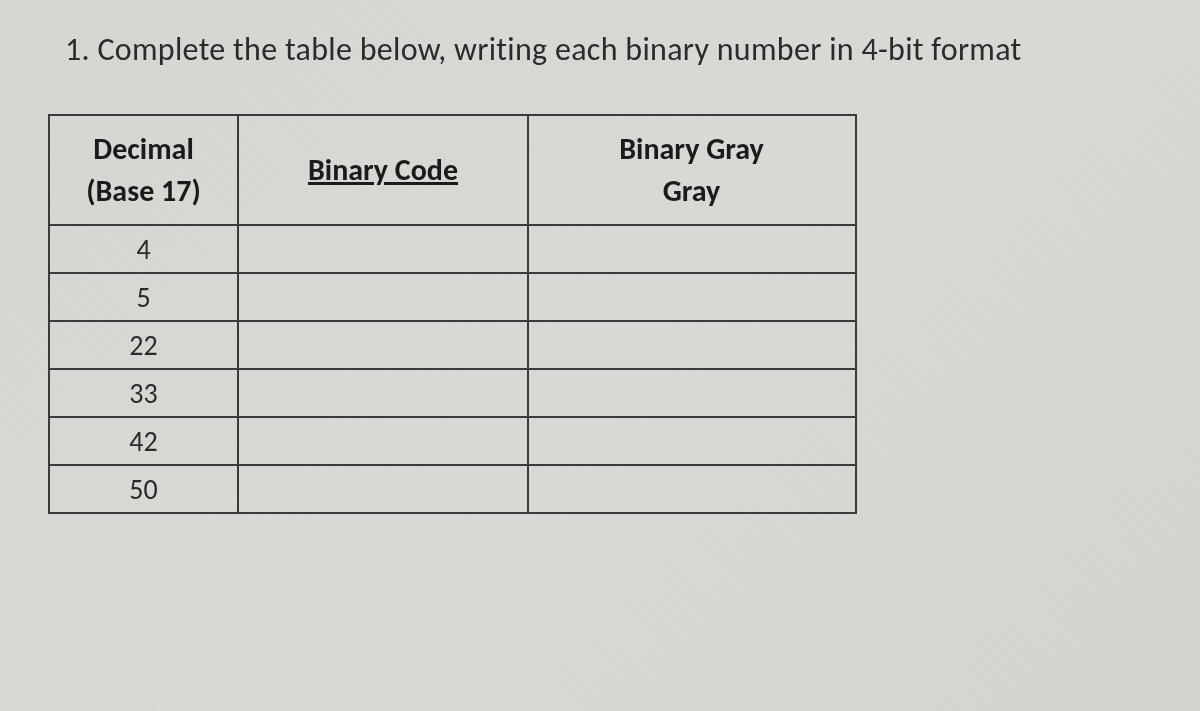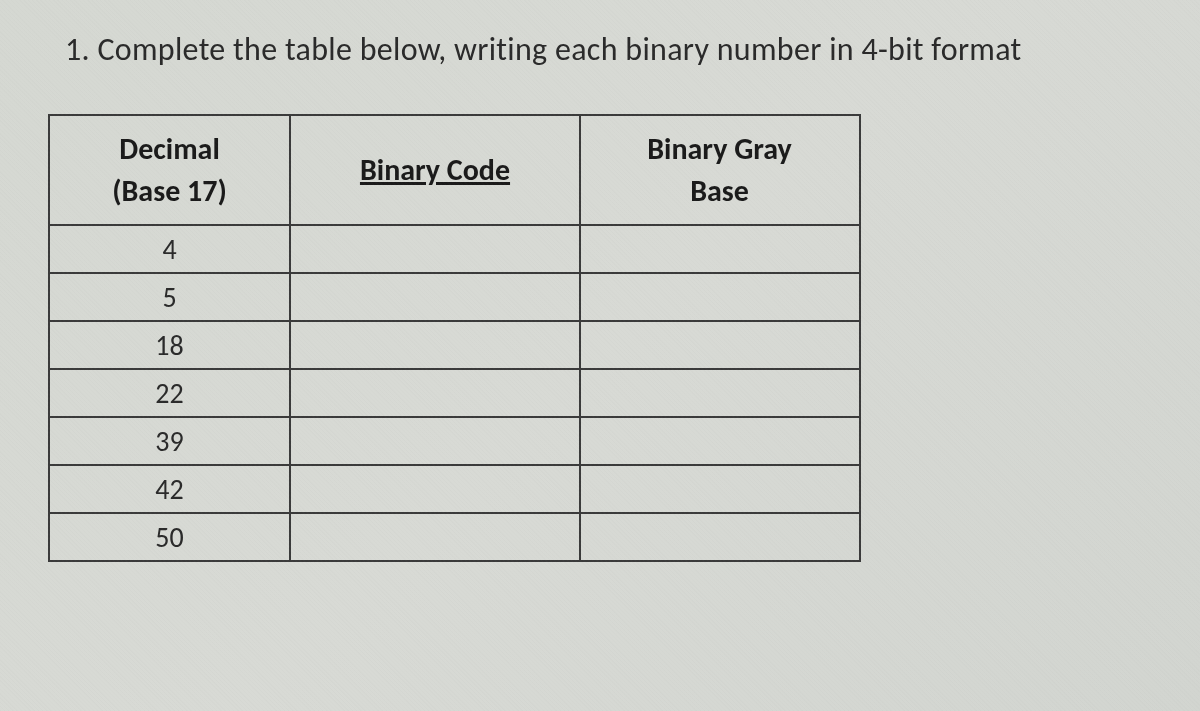--- a/index.html
+++ b/index.html
@@ -43,28 +43,28 @@
       vertical-align: middle;
     }
     th {
       font-size: 30px;
       font-weight: bold;
       color: #1a1a1a;
       padding: 12px 20px;
       line-height: 1.4;
     }
     th.col-decimal {
-      width: 241px;
+      width: 189px;
     }
     th.col-binary {
       width: 290px;
       text-decoration: underline;
     }
     th.col-gray {
-      width: 280px;
+      width: 328px;
       padding-left: 19px;
     }
     td {
       font-size: 28px;
       color: #2a2a2a;
       height: 48px;
       padding: 4px 20px;
     }
     td.decimal-cell {
       font-size: 28px;
@@ -101,47 +101,42 @@
         <tr>
           <th class="col-decimal">
             <div>Decimal</div>
             <div>(Base 17)</div>
           </th>
           <th class="col-binary">
             <span>Binary Code</span>
           </th>
           <th class="col-gray">
             <div>Binary Gray</div>
-            <div>Base</div>
+            <div>Gray</div>
           </th>
         </tr>
       </thead>
       <tbody>
         <tr>
           <td class="decimal-cell">4</td>
           <td></td>
           <td></td>
         </tr>
         <tr>
           <td class="decimal-cell">5</td>
           <td></td>
           <td></td>
         </tr>
         <tr>
-          <td class="decimal-cell">18</td>
-          <td></td>
-          <td></td>
-        </tr>
-        <tr>
           <td class="decimal-cell">22</td>
           <td></td>
           <td></td>
         </tr>
         <tr>
-          <td class="decimal-cell">39</td>
+          <td class="decimal-cell">33</td>
           <td></td>
           <td></td>
         </tr>
         <tr>
           <td class="decimal-cell">42</td>
           <td></td>
           <td></td>
         </tr>
         <tr>
           <td class="decimal-cell">50</td>

